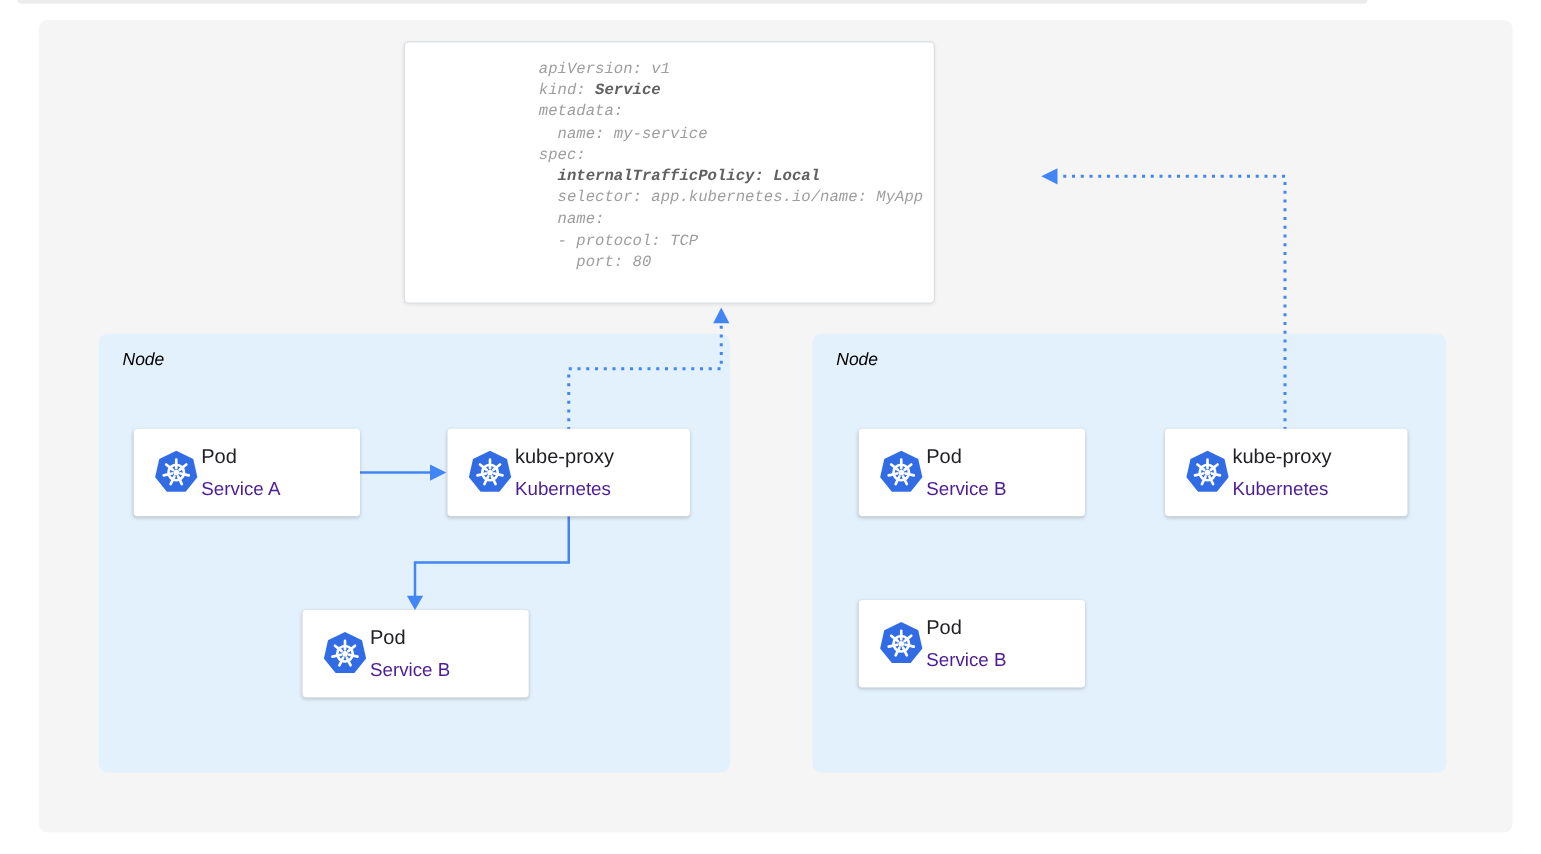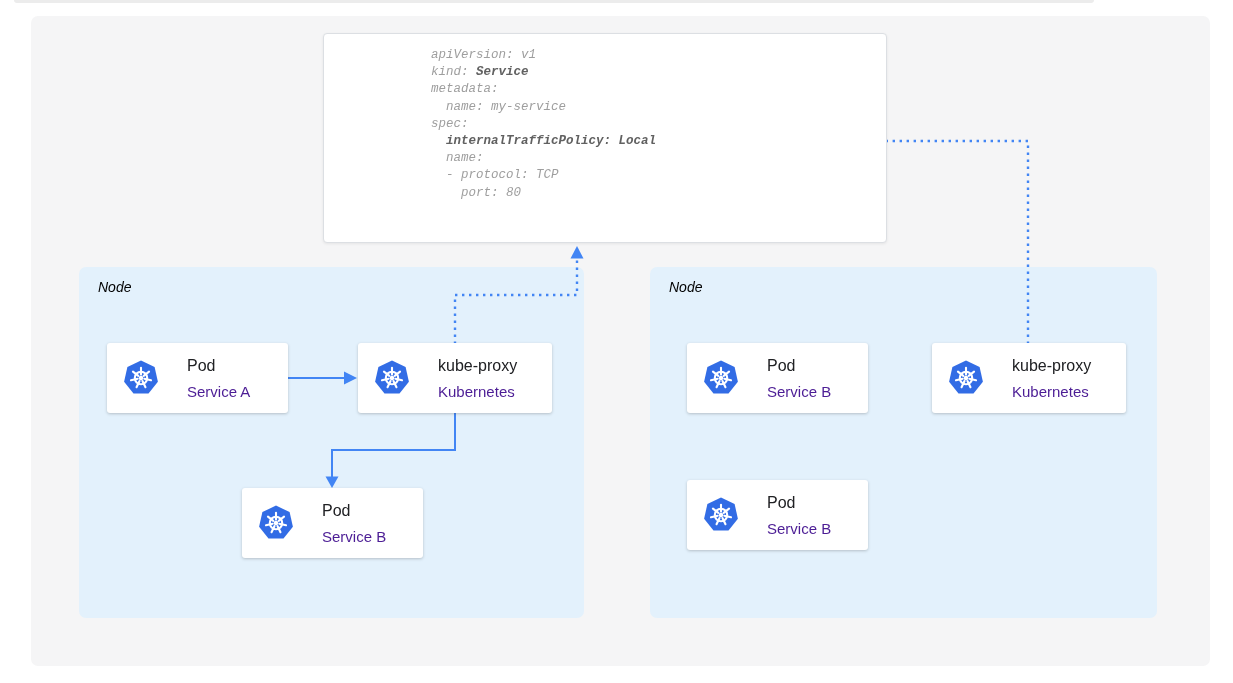--- a/index.html
+++ b/index.html
@@ -10,21 +10,21 @@
   .stage{position:absolute;inset:0;}
   .top-divider{
     position:absolute;left:14px;top:0;width:1080px;height:3px;
     background:#ececec;border-radius:0 0 3px 3px;
   }
   .panel{
     position:absolute;left:31px;top:16px;width:1179px;height:650px;
     background:#f5f5f6;border-radius:7px;
   }
   .yaml-card{
-    position:absolute;left:323px;top:33px;width:564px;height:210px;
+    position:absolute;left:323px;top:33px;width:425px;height:210px;
     box-sizing:border-box;background:#ffffff;border:1px solid #dcdfe3;
     border-radius:4px;box-shadow:0 1px 3px rgba(0,0,0,0.07);
   }
   .yaml-code{
     padding:13px 0 0 107px;
     font-family:"Liberation Mono",monospace;font-style:italic;
     font-size:12.5px;line-height:17.2px;color:#9e9e9e;
   }
   .yline span{white-space:pre;}
   .ybold{font-weight:bold;color:#616161;}
@@ -38,21 +38,21 @@
     position:absolute;left:19px;top:12px;
     font-size:14px;color:#000000;font-style:italic;
   }
   .card{
     position:absolute;height:70px;box-sizing:border-box;
     background:#ffffff;border-radius:3px;
     box-shadow:0 1px 3px rgba(60,64,67,0.28);
     display:flex;align-items:center;
   }
   .k8s-svg{width:40px;height:40px;margin-left:14px;flex:none;display:block;}
-  .card-text{margin-left:26px;display:flex;flex-direction:column;gap:8px;}
+  .card-text{display:flex;flex-direction:column;gap:8px;}
   .card-title{font-size:16px;line-height:18px;color:#202124;}
   .card-subtitle{font-size:15px;line-height:17px;color:#4c1d95;}
   .arrows{position:absolute;left:0;top:0;pointer-events:none;}
   .arrow-line{fill:none;stroke-width:2px;}
   .arrow-dotted{fill:none;stroke-width:2.4px;stroke-dasharray:2.4 4.6;}
 </style>
 </head>
 <body>
 
 <svg width="0" height="0" style="position:absolute" aria-hidden="true">
@@ -103,20 +103,21 @@
   </svg>
 
   <div class="yaml-card">
     <div class="yaml-code">
       <div class="yline"><span class="ypre">apiVersion: v1</span><span class="ybold"></span></div>
       <div class="yline"><span class="ypre">kind: </span><span class="ybold">Service</span></div>
       <div class="yline"><span class="ypre">metadata:</span><span class="ybold"></span></div>
       <div class="yline"><span class="ypre">  name: my-service</span><span class="ybold"></span></div>
       <div class="yline"><span class="ypre">spec:</span><span class="ybold"></span></div>
       <div class="yline"><span class="ypre">  </span><span class="ybold">internalTrafficPolicy: Local</span></div>
+      <div class="yline"><span class="ypre">  selector: app.kubernetes.io/name: MyApp</span><span class="ybold"></span></div>
       <div class="yline"><span class="ypre">  name:</span><span class="ybold"></span></div>
       <div class="yline"><span class="ypre">  - protocol: TCP</span><span class="ybold"></span></div>
       <div class="yline"><span class="ypre">    port: 80</span><span class="ybold"></span></div>
     </div>
   </div>
 
   <div class="card" style="left:107px;top:343px;width:181px">
     <svg class="k8s-svg">
         <use href="#k8s-logo"></use>
       </svg>

